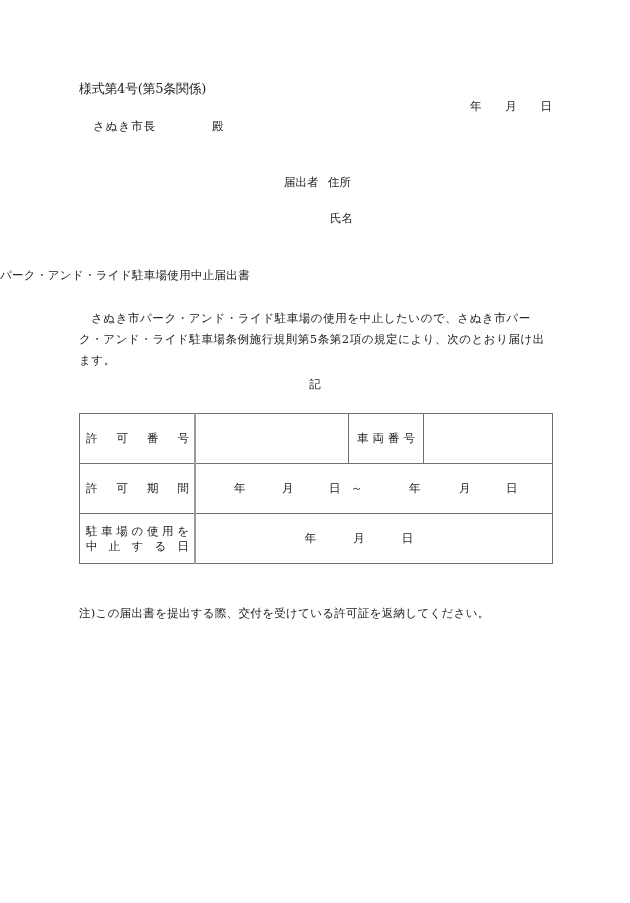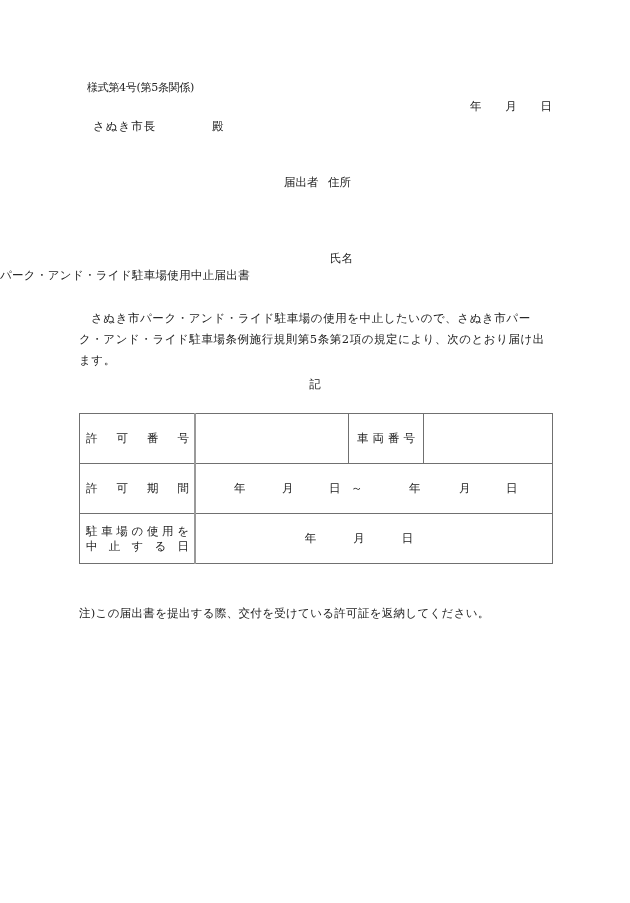--- a/index.html
+++ b/index.html
@@ -10,27 +10,27 @@
     body {
       width: 630px;
       height: 903px;
       position: relative;
       overflow: hidden;
       font-family: "DejaVu Serif", "Liberation Serif", serif;
       color: #222222;
       font-size: 11.5px;
     }
     .abs { position: absolute; white-space: nowrap; }
-    .form-number { left: 87px; top: 80px; font-size: 11px; letter-spacing: -0.3px; }
+    .form-number { left: 79px; top: 80px; font-size: 13px; letter-spacing: -0.3px; }
     .date-header { left: 470px; top: 99px; width: 82px; display: flex; justify-content: space-between; }
     .addressee { left: 93px; top: 119px; display: flex; gap: 16px; }
     .addressee .mayor { width: 103px; letter-spacing: 1px; }
     .submitter-row { left: 284px; top: 175px; display: flex; }
     .submitter-row .lbl { width: 44px; }
-    .name-row { left: 330px; top: 211px; margin-top: 40px; }
+    .name-row { left: 330px; top: 211px; }
     .doc-title { left: 0; width: 630px; top: 268px; letter-spacing: 0.3px; }
     .body-text { left: 79px; top: 308px; width: 476px; white-space: normal; line-height: 21px; text-indent: 12px; letter-spacing: 0.55px; }
     .ki { left: 0; width: 630px; top: 377px; text-align: center; }
     table.form-table {
       position: absolute;
       left: 79px;
       top: 413px;
       width: 474px;
       border-collapse: collapse;
       font-size: 11.5px;

